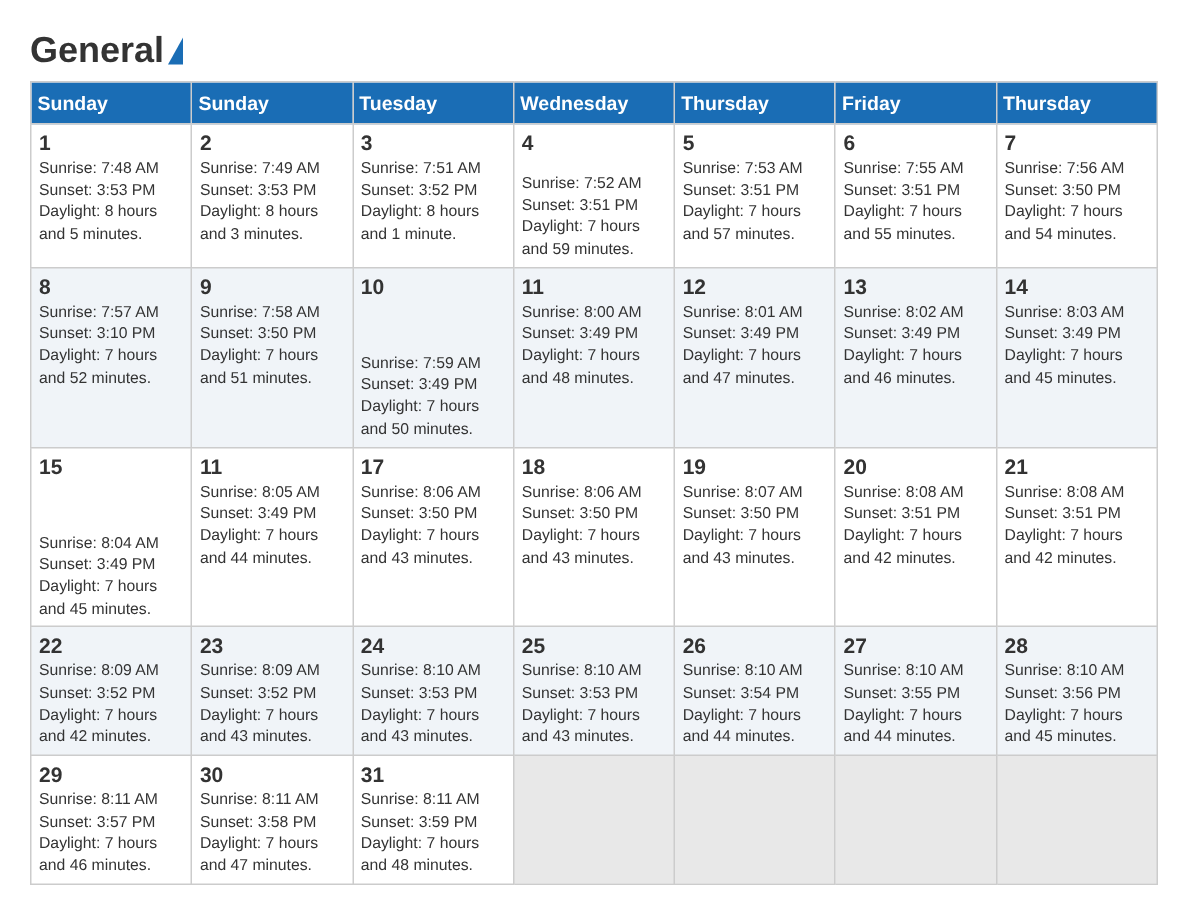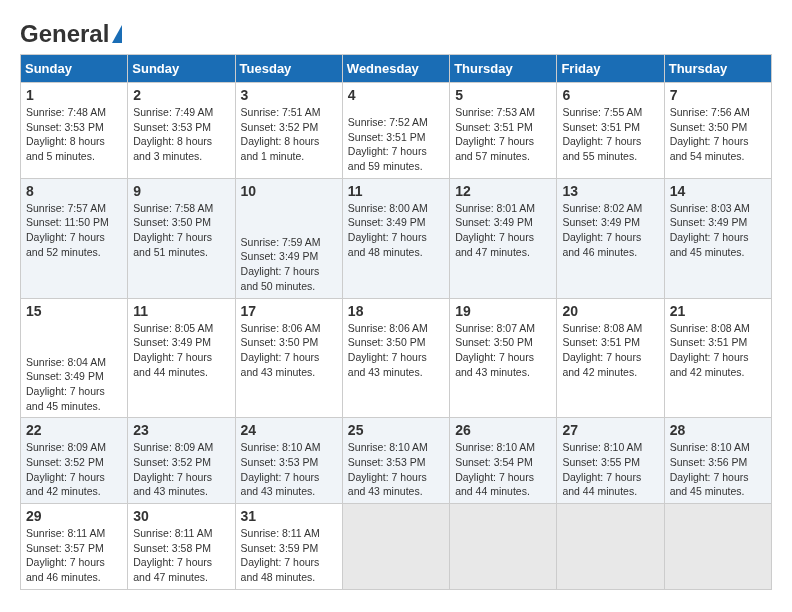--- a/index.html
+++ b/index.html
@@ -153,21 +153,21 @@
           <div class="day-info" style="white-space: pre-line;">Sunrise: 7:56 AM
 Sunset: 3:50 PM
 Daylight: 7 hours
 and 54 minutes.</div>
         </td>
       </tr>
       <tr>
         <td>
           <span class="day-num">8</span>
           <div class="day-info" style="white-space: pre-line;">Sunrise: 7:57 AM
-Sunset: 11:50 PM
+Sunset: 3:10 PM
 Daylight: 7 hours
 and 52 minutes.</div>
         </td>
         <td>
           <span class="day-num">9</span>
           <div class="day-info" style="white-space: pre-line;">Sunrise: 7:58 AM
 Sunset: 3:50 PM
 Daylight: 7 hours
 and 51 minutes.</div>
         </td>

